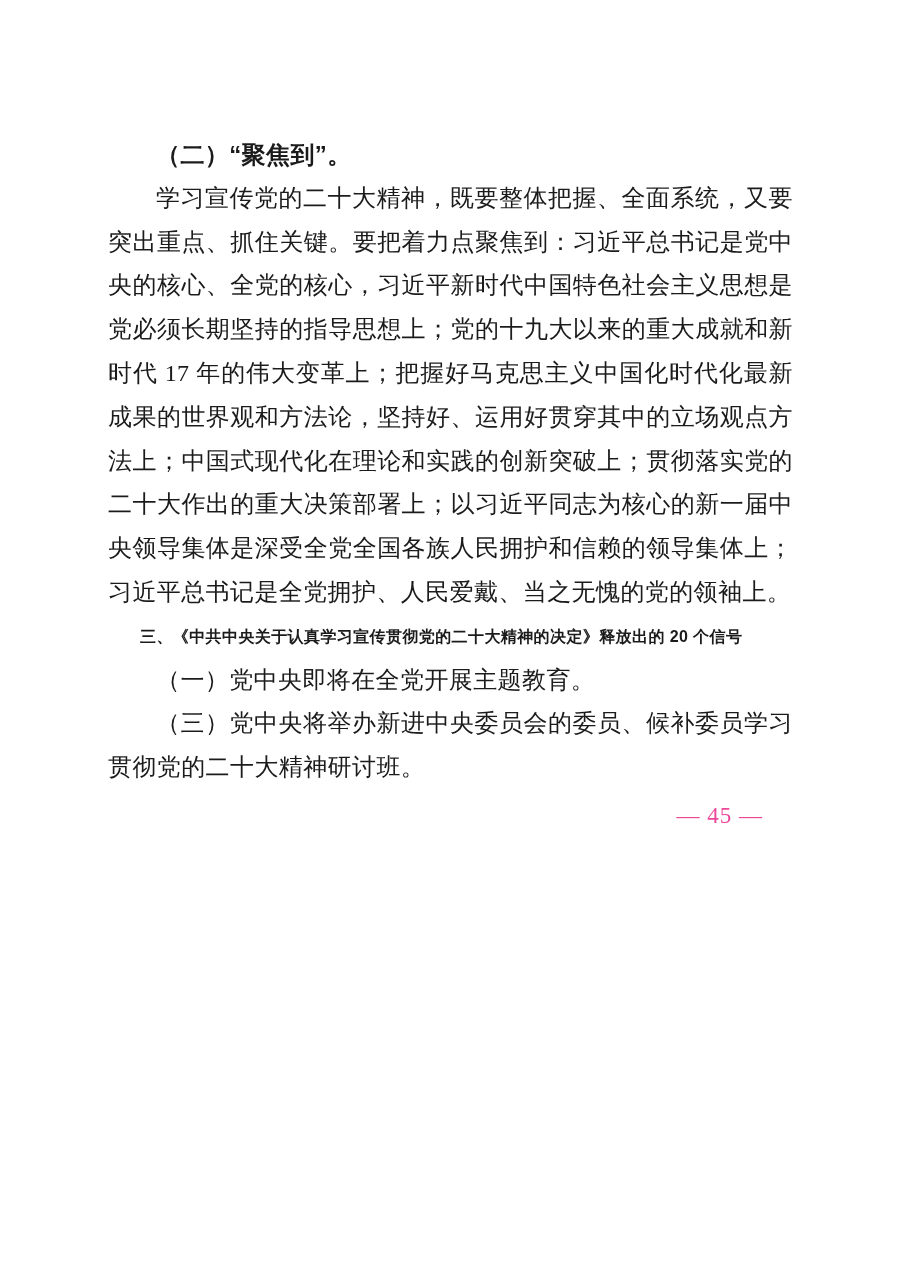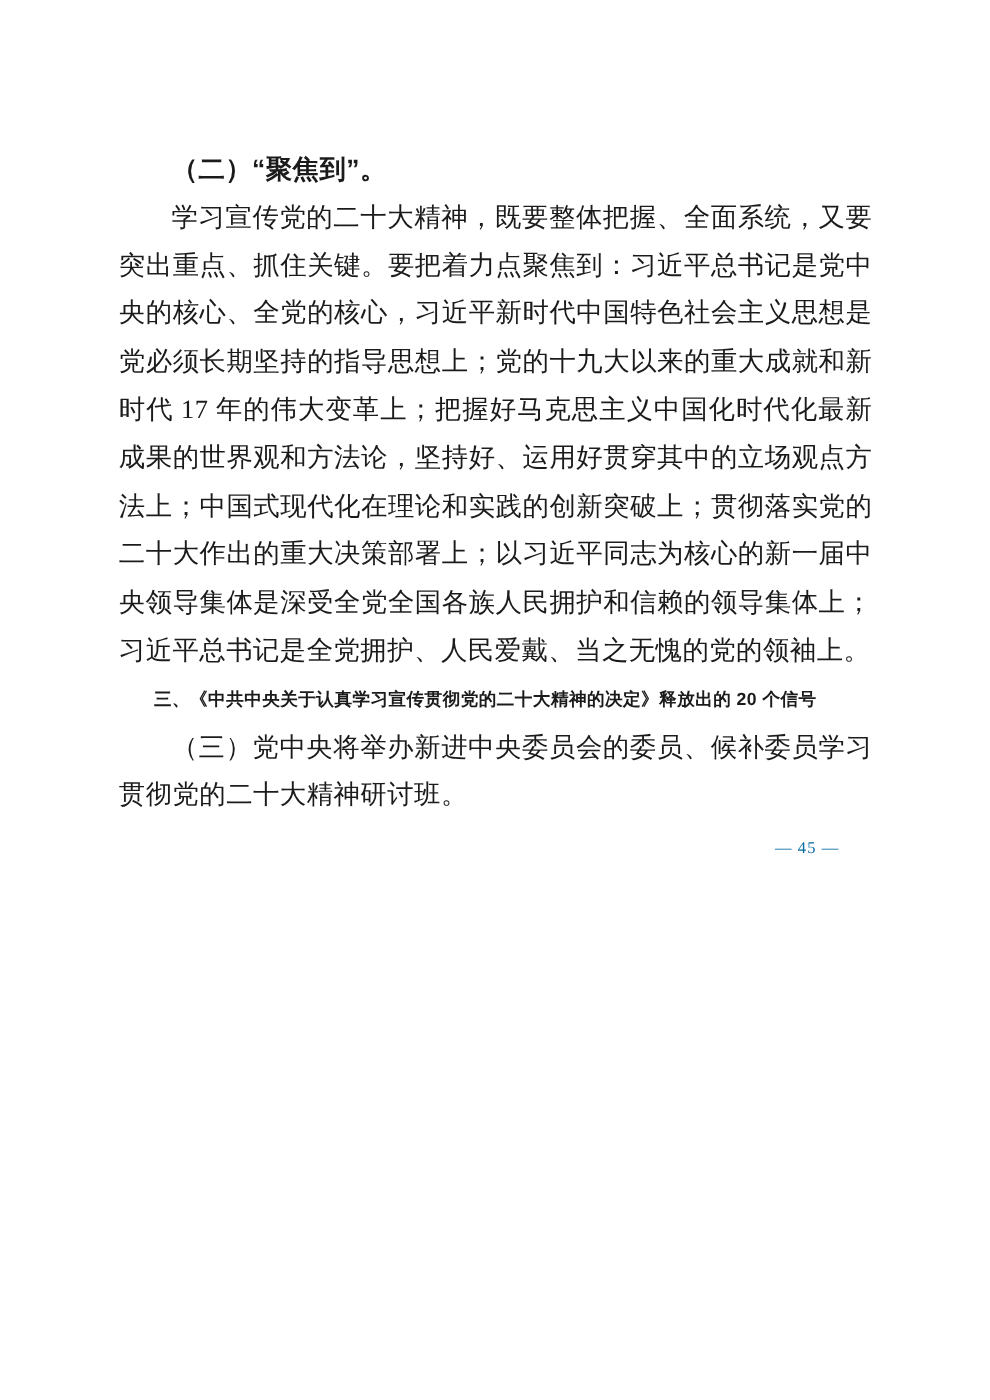--- a/index.html
+++ b/index.html
@@ -43,39 +43,40 @@
     text-indent: 2em;
     margin: 0;
     font-size: 16px;
     line-height: 43.8px;
     text-align: justify;
   }
   .page-number {
     margin-top: 4px;
     padding-right: 137px;
     text-align: right;
-    font-size: 15px;
+    font-size: 23px;
     line-height: 43.8px;
     letter-spacing: 1px;
-    color: #0369a1;
+    color: #ec4899;
     font-family: "Liberation Serif", "DejaVu Serif", serif;
   }
 </style>
 </head>
 <body>
 
 <div class="page">
   <div class="text-block">
 
     <p class="heading-sub">（二）“聚焦到”。</p>
 
     <p>学习宣传党的二十大精神，既要整体把握、全面系统，又要突出重点、抓住关键。要把着力点聚焦到：习近平总书记是党中央的核心、全党的核心，习近平新时代中国特色社会主义思想是党必须长期坚持的指导思想上；党的十九大以来的重大成就和新时代 17 年的伟大变革上；把握好马克思主义中国化时代化最新成果的世界观和方法论，坚持好、运用好贯穿其中的立场观点方法上；中国式现代化在理论和实践的创新突破上；贯彻落实党的二十大作出的重大决策部署上；以习近平同志为核心的新一届中央领导集体是深受全党全国各族人民拥护和信赖的领导集体上；习近平总书记是全党拥护、人民爱戴、当之无愧的党的领袖上。</p>
 
     <p class="heading-section">三、《中共中央关于认真学习宣传贯彻党的二十大精神的决定》释放出的 20 个信号</p>
 
+    <p>（一）党中央即将在全党开展主题教育。</p>
 
 
     <p>（三）党中央将举办新进中央委员会的委员、候补委员学习贯彻党的二十大精神研讨班。</p>
 
 
 
   </div>
 
   <div class="page-number">— 45 —</div>
 </div>

